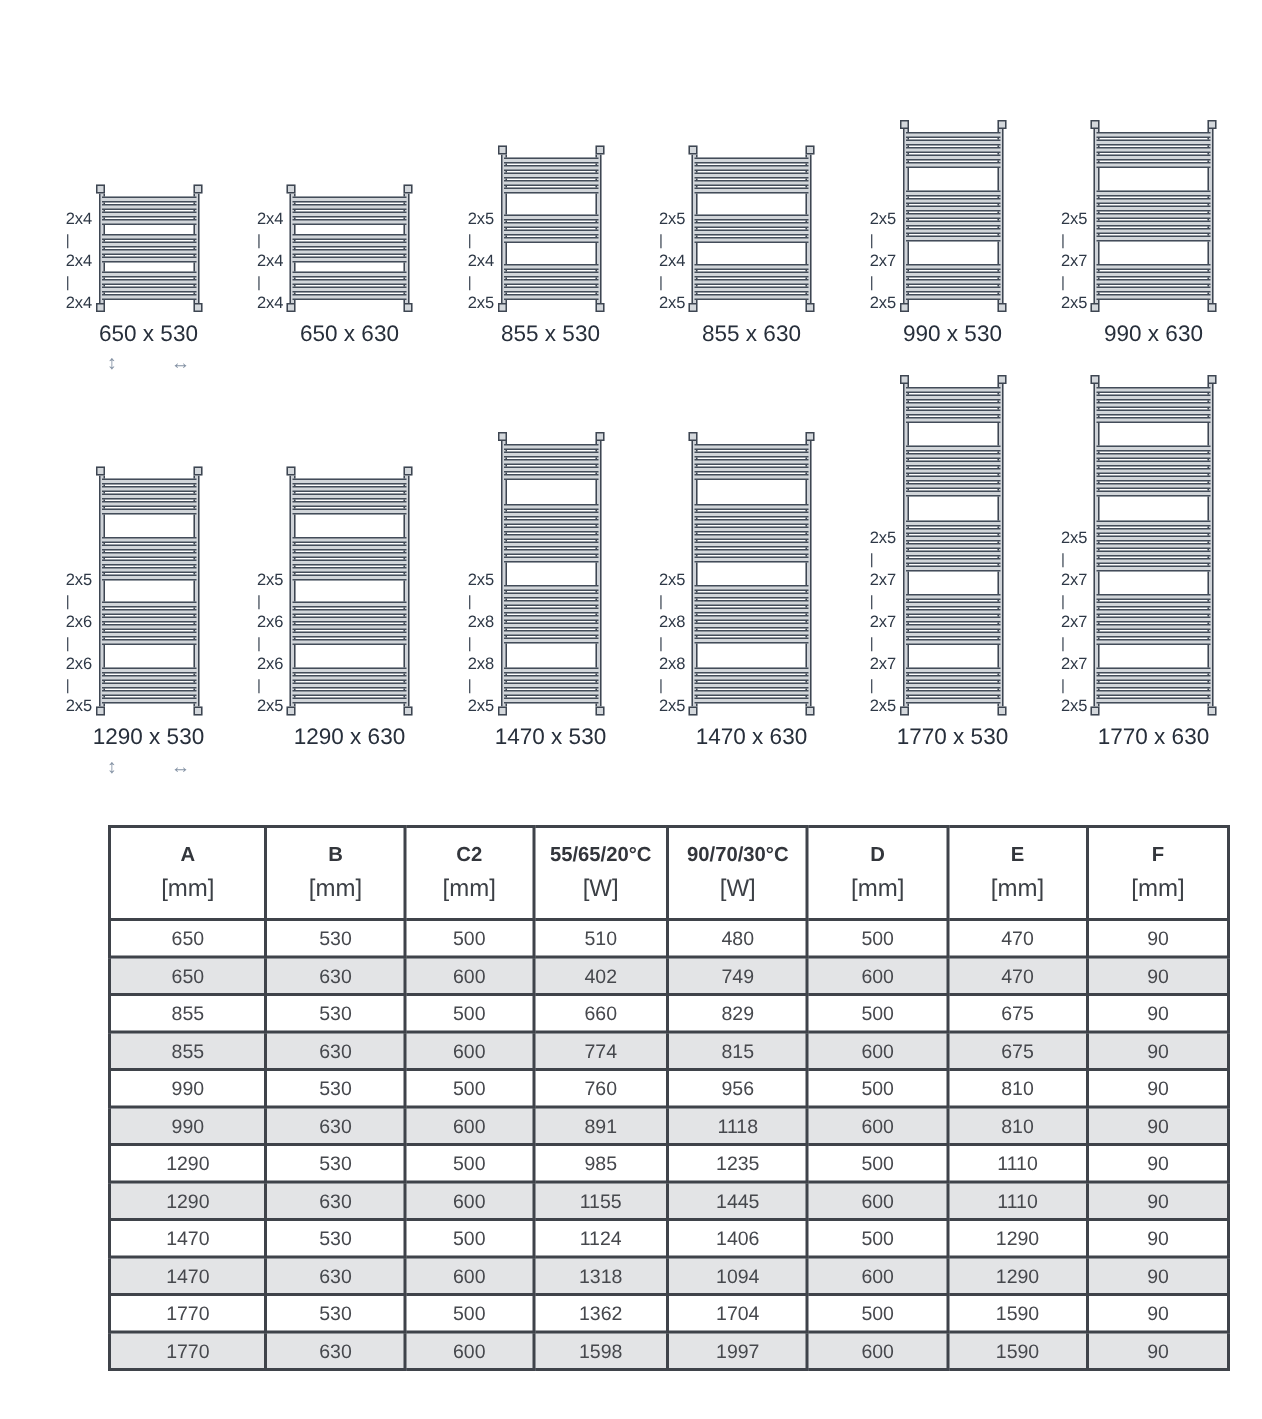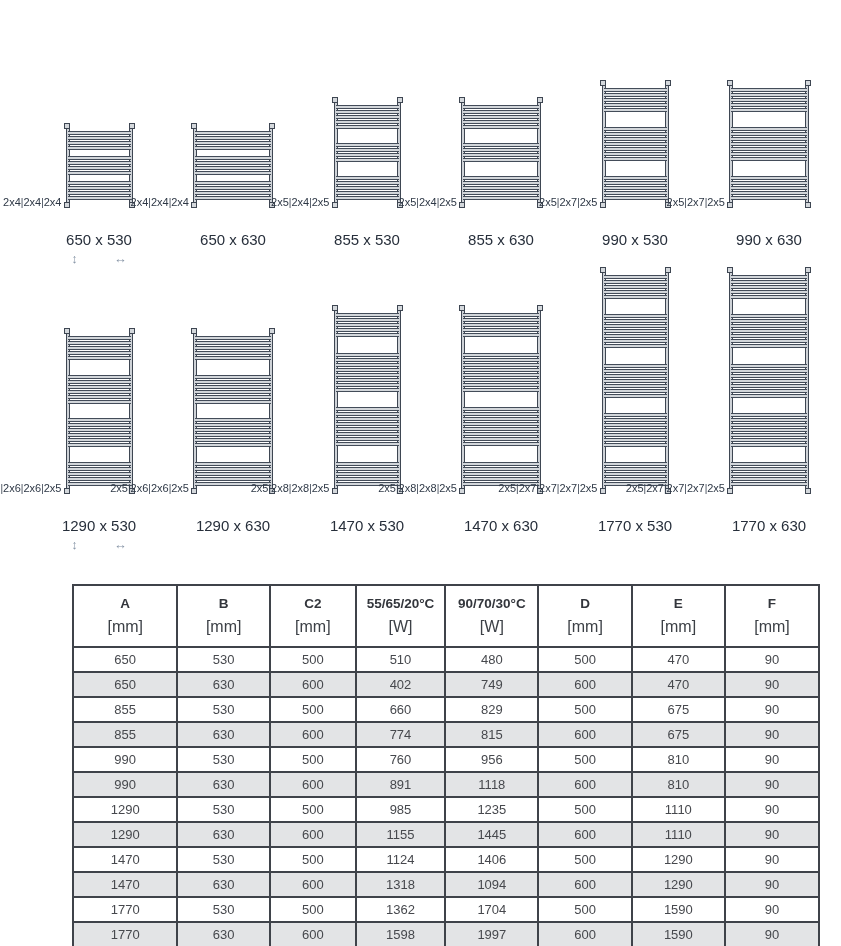--- a/index.html
+++ b/index.html
@@ -8,21 +8,21 @@
     font-family:"Liberation Sans",sans-serif;color:#2c3542;
   }
   
   .diag-section{padding-top:0;}
   .diag-row{display:flex;align-items:flex-end;margin-left:32px;}
   .diag-row.first{margin-top:81px;}
   .diag-cell{width:134px;display:flex;flex-direction:column;align-items:center;}
   .rad-wrap{position:relative;}
   .labels{
     position:absolute;right:100%;margin-right:4px;bottom:-3px;
-    display:flex;flex-direction:row;align-items:center;
+    display:flex;flex-direction:column;
     font-size:11px;line-height:15px;color:#2e3846;white-space:nowrap;
   }
   .labels .sep{line-height:13px;font-size:10px;color:#3a4452;}
   .radiator{position:relative;}
   .rail{
     position:absolute;top:5px;bottom:5px;width:4px;box-sizing:border-box;
     border-left:1.5px solid #3e4652;border-right:1.5px solid #3e4652;background:#cfd3d8;
   }
   .rail.left{left:0;} .rail.right{right:0;}
   .cap{
@@ -36,21 +36,21 @@
     display:flex;flex-direction:column;
   }
   .bunch{display:flex;flex-direction:column;flex:0 0 auto;}
   .rung{
     height:4px;box-sizing:border-box;margin-bottom:1px;
     background:#d2d6da;border-top:1px solid #434c59;border-bottom:1px solid #434c59;
   }
   .rung:last-child{margin-bottom:0;}
   .bgap{flex:1 1 auto;min-height:6px;}
   .caption{
-    margin-top:24px;height:19px;font-size:15px;color:#272f3b;
+    margin-top:7px;height:19px;font-size:15px;color:#272f3b;
     text-align:right;white-space:nowrap;
   }
   .arrows{
     height:17px;margin-top:1px;display:flex;gap:36px;justify-content:center;
     color:#8593a5;font-size:13px;line-height:15px;
   }
   .arrows.hidden{visibility:hidden;}
   
   table.spec{
     border-collapse:collapse;table-layout:fixed;

